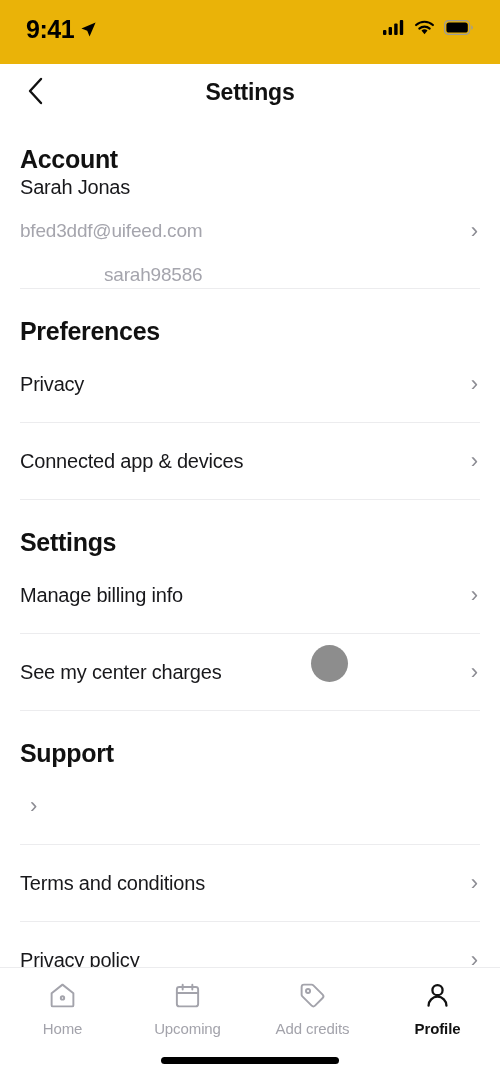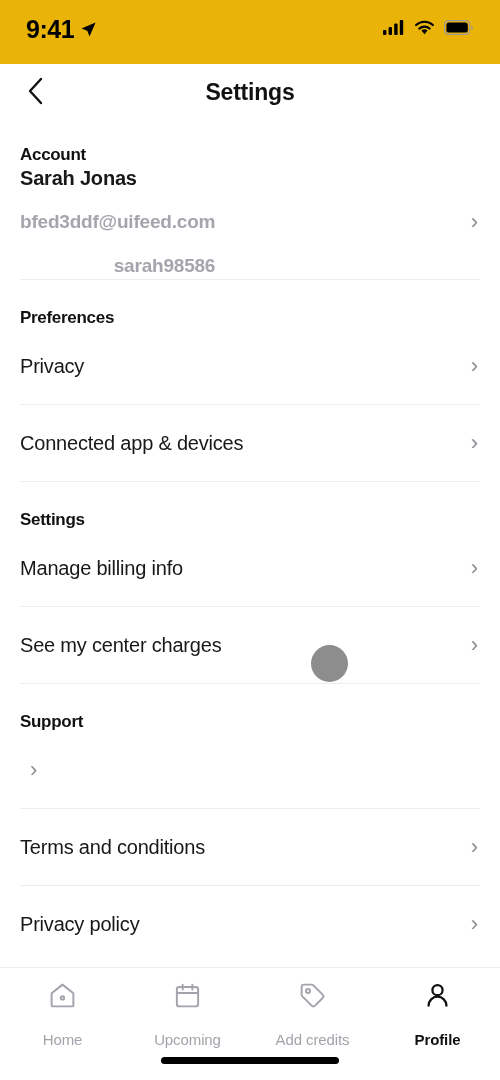--- a/index.html
+++ b/index.html
@@ -39,30 +39,30 @@
   .header-title {
     font-size:23px; font-weight:600; color:#111; letter-spacing:-0.2px;
   }
 
   
   .content {
     position:absolute; top:117px; left:0; width:500px; bottom:113px;
     overflow:hidden; background:#fff;
   }
   .section-title {
-    font-size:17px; font-weight:700; color:#111;
+    font-size:25px; font-weight:700; color:#111;
     padding:28px 20px 0 20px; letter-spacing:-0.3px;
   }
   .row {
     position:relative;
     display:flex; align-items:center; justify-content:space-between;
     padding:0 22px 0 20px;
     min-height:76px; cursor:pointer; background:#fff;
   }
-  .row-main { display:flex; flex-direction:column; gap:16px;font-weight:bold; }
+  .row-main { display:flex; flex-direction:column; gap:16px; }
   .row-label { font-size:20px; color:#18181b; letter-spacing:-0.2px; line-height:1.35; }
   .row-sub { font-size:19px; color:#a5a5ad; letter-spacing:-0.2px; line-height:1.45;text-align:right; }
   .chev { color:#8d8d94; font-size:22px; font-weight:300; line-height:1; padding-left:10px; }
   .divider { height:1px; background:#ececee; margin:0 20px; }
   .acct-row { min-height:108px; align-items:center; }
 
   
   .row-clipped { min-height:76px; }
 
   
@@ -73,21 +73,21 @@
   }
 
   
   .tabbar {
     position:absolute; bottom:0; left:0; width:500px; height:113px;
     background:#fff; border-top:1px solid #ececee;
     display:flex; align-items:flex-start; justify-content:space-around;
     padding-top:12px; z-index:30;
   }
   .tab {
-    display:flex; flex-direction:column; align-items:center; gap:21px;
+    display:flex; flex-direction:column; align-items:center; gap:10px;
     width:100px; cursor:pointer;
   }
   .tab-icon { height:30px; display:flex; align-items:center; justify-content:center; }
   .tab-label { font-size:15px; color:#a3a3ab; letter-spacing:-0.1px; }
   .tab.active .tab-label { color:#111; font-weight:700; }
 
   .home-indicator {
     position:absolute; bottom:16px; left:50%; transform:translateX(-50%);
     width:178px; height:7px; border-radius:4px; background:#000; z-index:31;
   }

